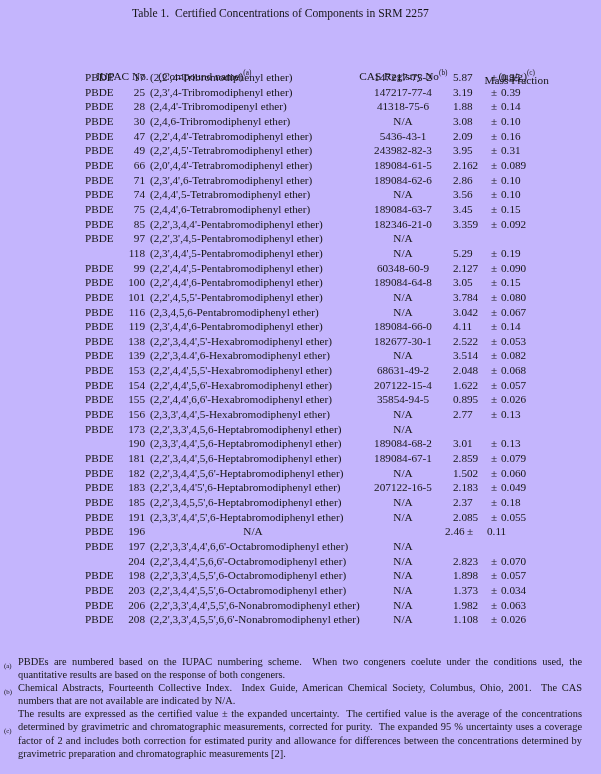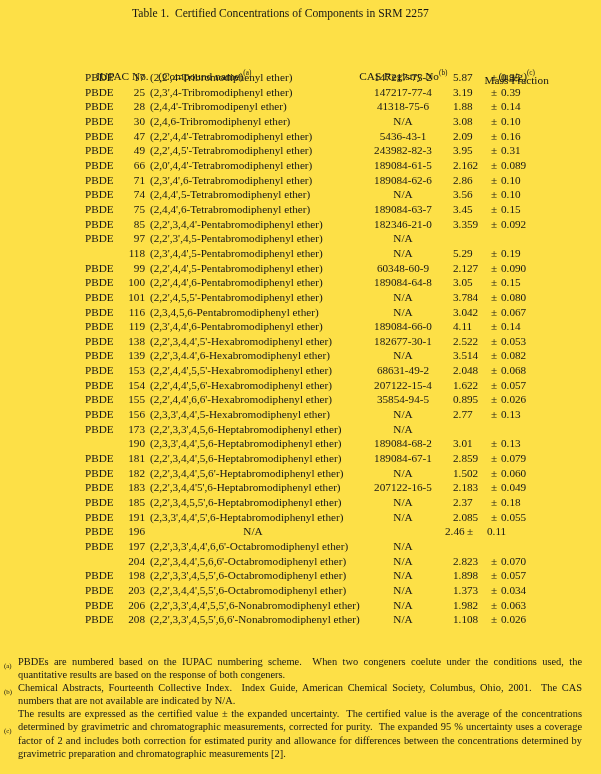--- a/index.html
+++ b/index.html
@@ -1,17 +1,17 @@
 <!DOCTYPE html>
 <html><head>
 <meta charset="utf-8">
 <style>
   html,body{margin:0;padding:0;background:#e8e8e8;}
   .page{
-    position:relative;width:601px;height:774px;background:#fde047;
+    position:relative;width:601px;height:774px;background:#c4b5fd;
     font-family:"Liberation Serif","DejaVu Serif",serif;color:#161616;
     overflow:hidden;
   }
   .title{position:absolute;left:132px;top:7px;font-size:11.6px;white-space:pre;}
   .hdr{position:absolute;font-size:11.3px;white-space:pre;}
   sup{font-size:7.2px;vertical-align:super;line-height:0;}
   .rows{position:absolute;left:85px;top:70px;width:446px;}
   .row{
     display:grid;
     grid-template-columns:40px 20px 216px 84px 8px 34px 14px 30px;

